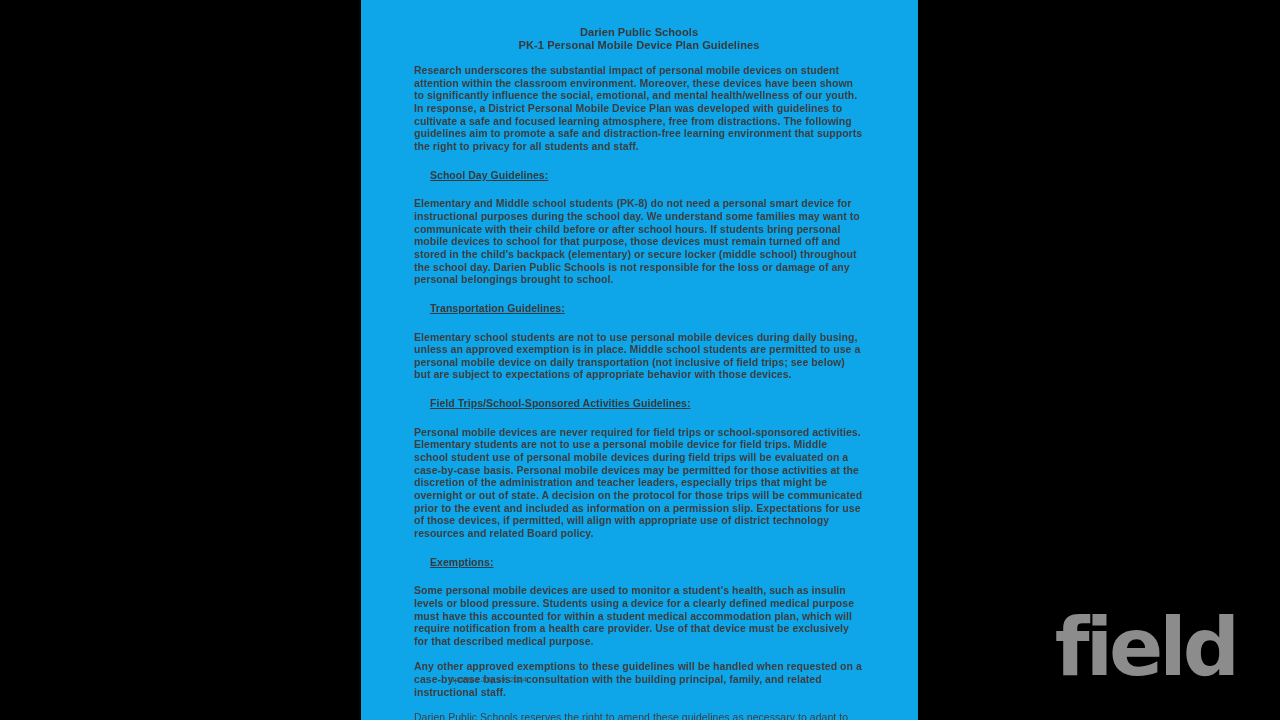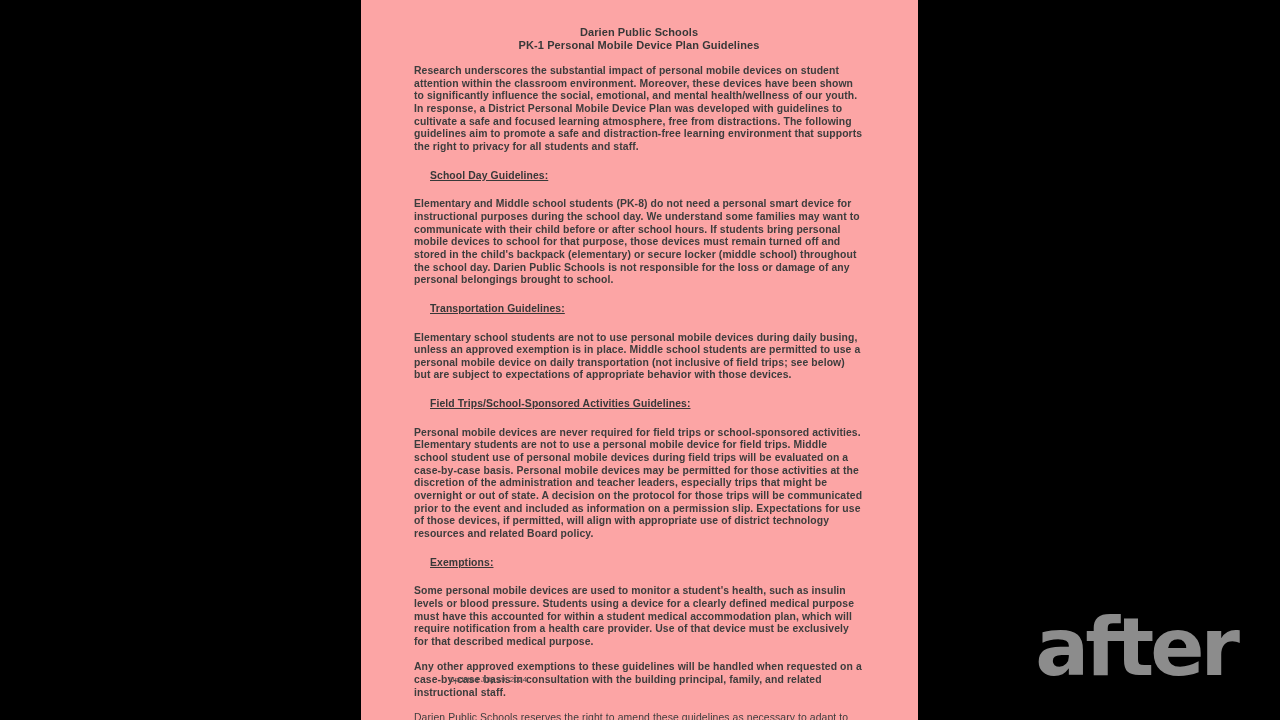--- a/index.html
+++ b/index.html
@@ -16,21 +16,21 @@
     width: 1280px;
     height: 720px;
     background: #000000;
   }
   .page {
     position: absolute;
     left: 361px;
     top: 0;
     width: 557px;
     height: 720px;
-    background: #fca5a5;
+    background: #0ea5e9;
   }
   .doc-content {
     position: absolute;
     left: 53px;
     top: 26px;
     width: 450px;
     font-size: 10.4px;
     line-height: 12.65px;
     color: #3d3d3d;
     letter-spacing: 0.1px;
@@ -113,15 +113,15 @@
         <p class="para">Any other approved exemptions to these guidelines will be handled when requested on a case-by-case basis in consultation with the building principal, family, and related instructional staff.</p>
       </div>
 
       <p class="closing">Darien Public Schools reserves the right to amend these guidelines as necessary to adapt to evolving technologies and educational needs.</p>
 
     </div>
 
     <div class="doc-footer">Updated July 19, 2024</div>
   </div>
 
-  <div class="zoom-watermark">after</div>
+  <div class="zoom-watermark">field</div>
 
 </div>
 
 </body></html>

